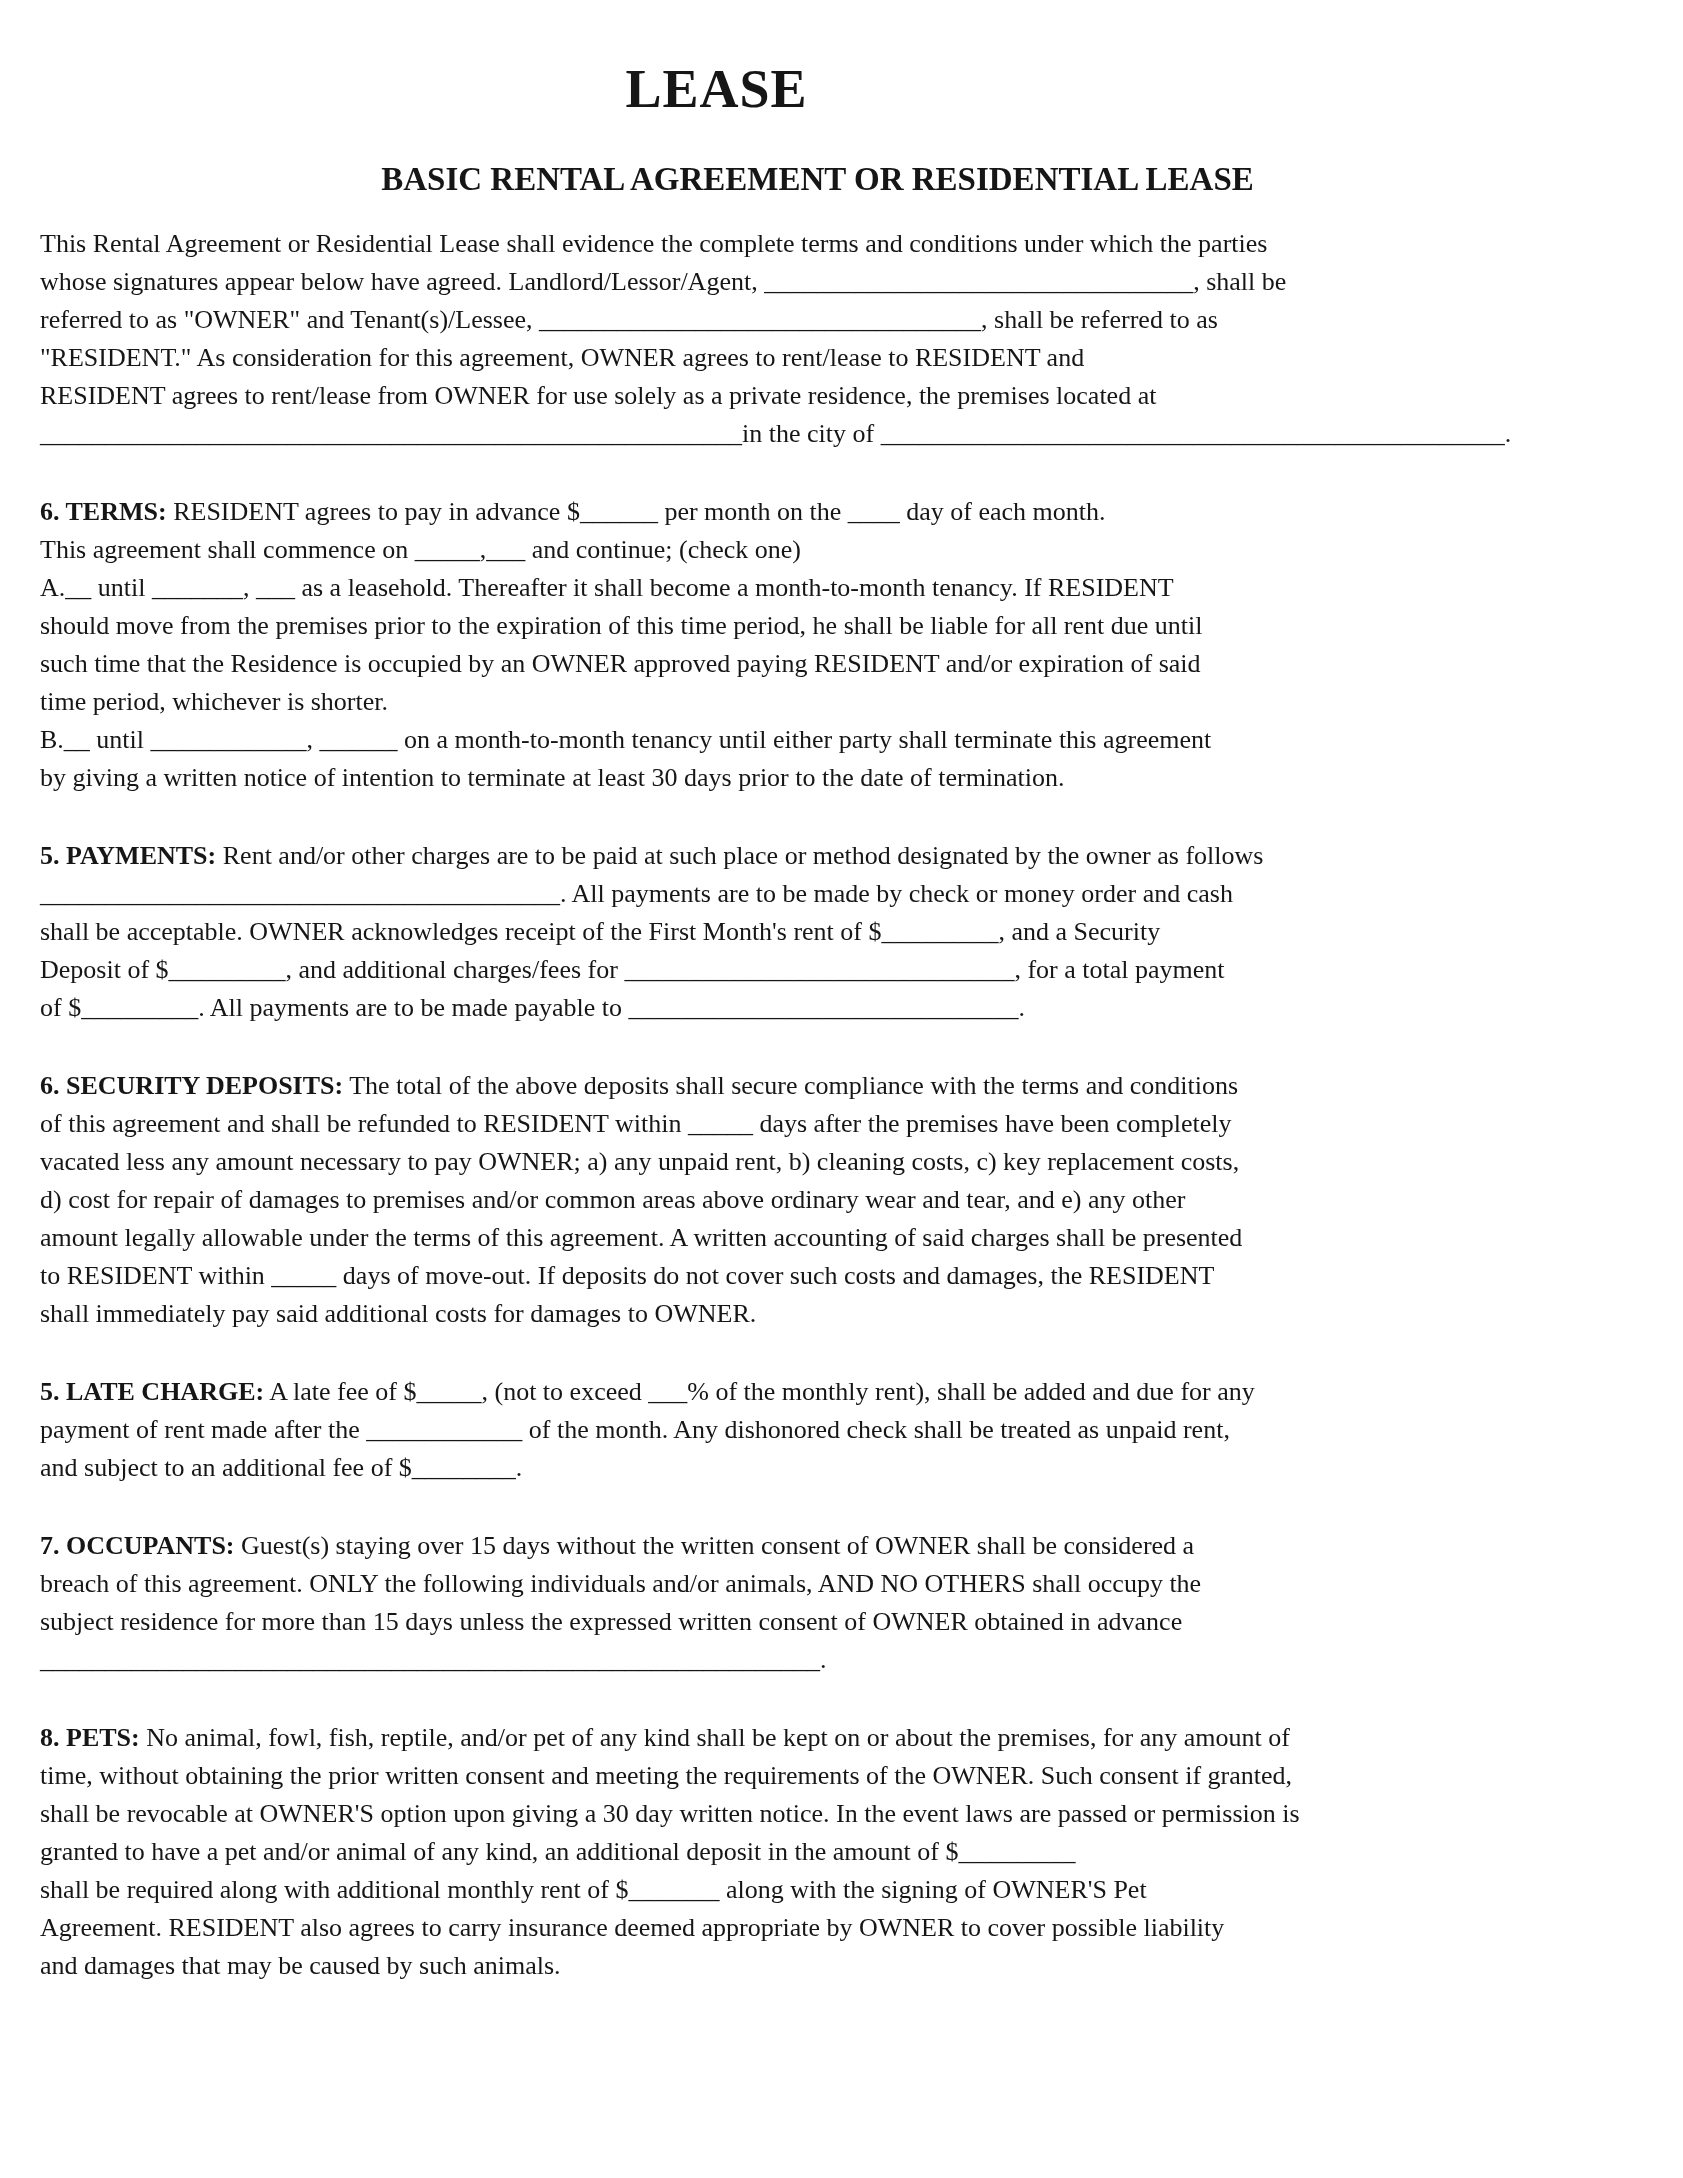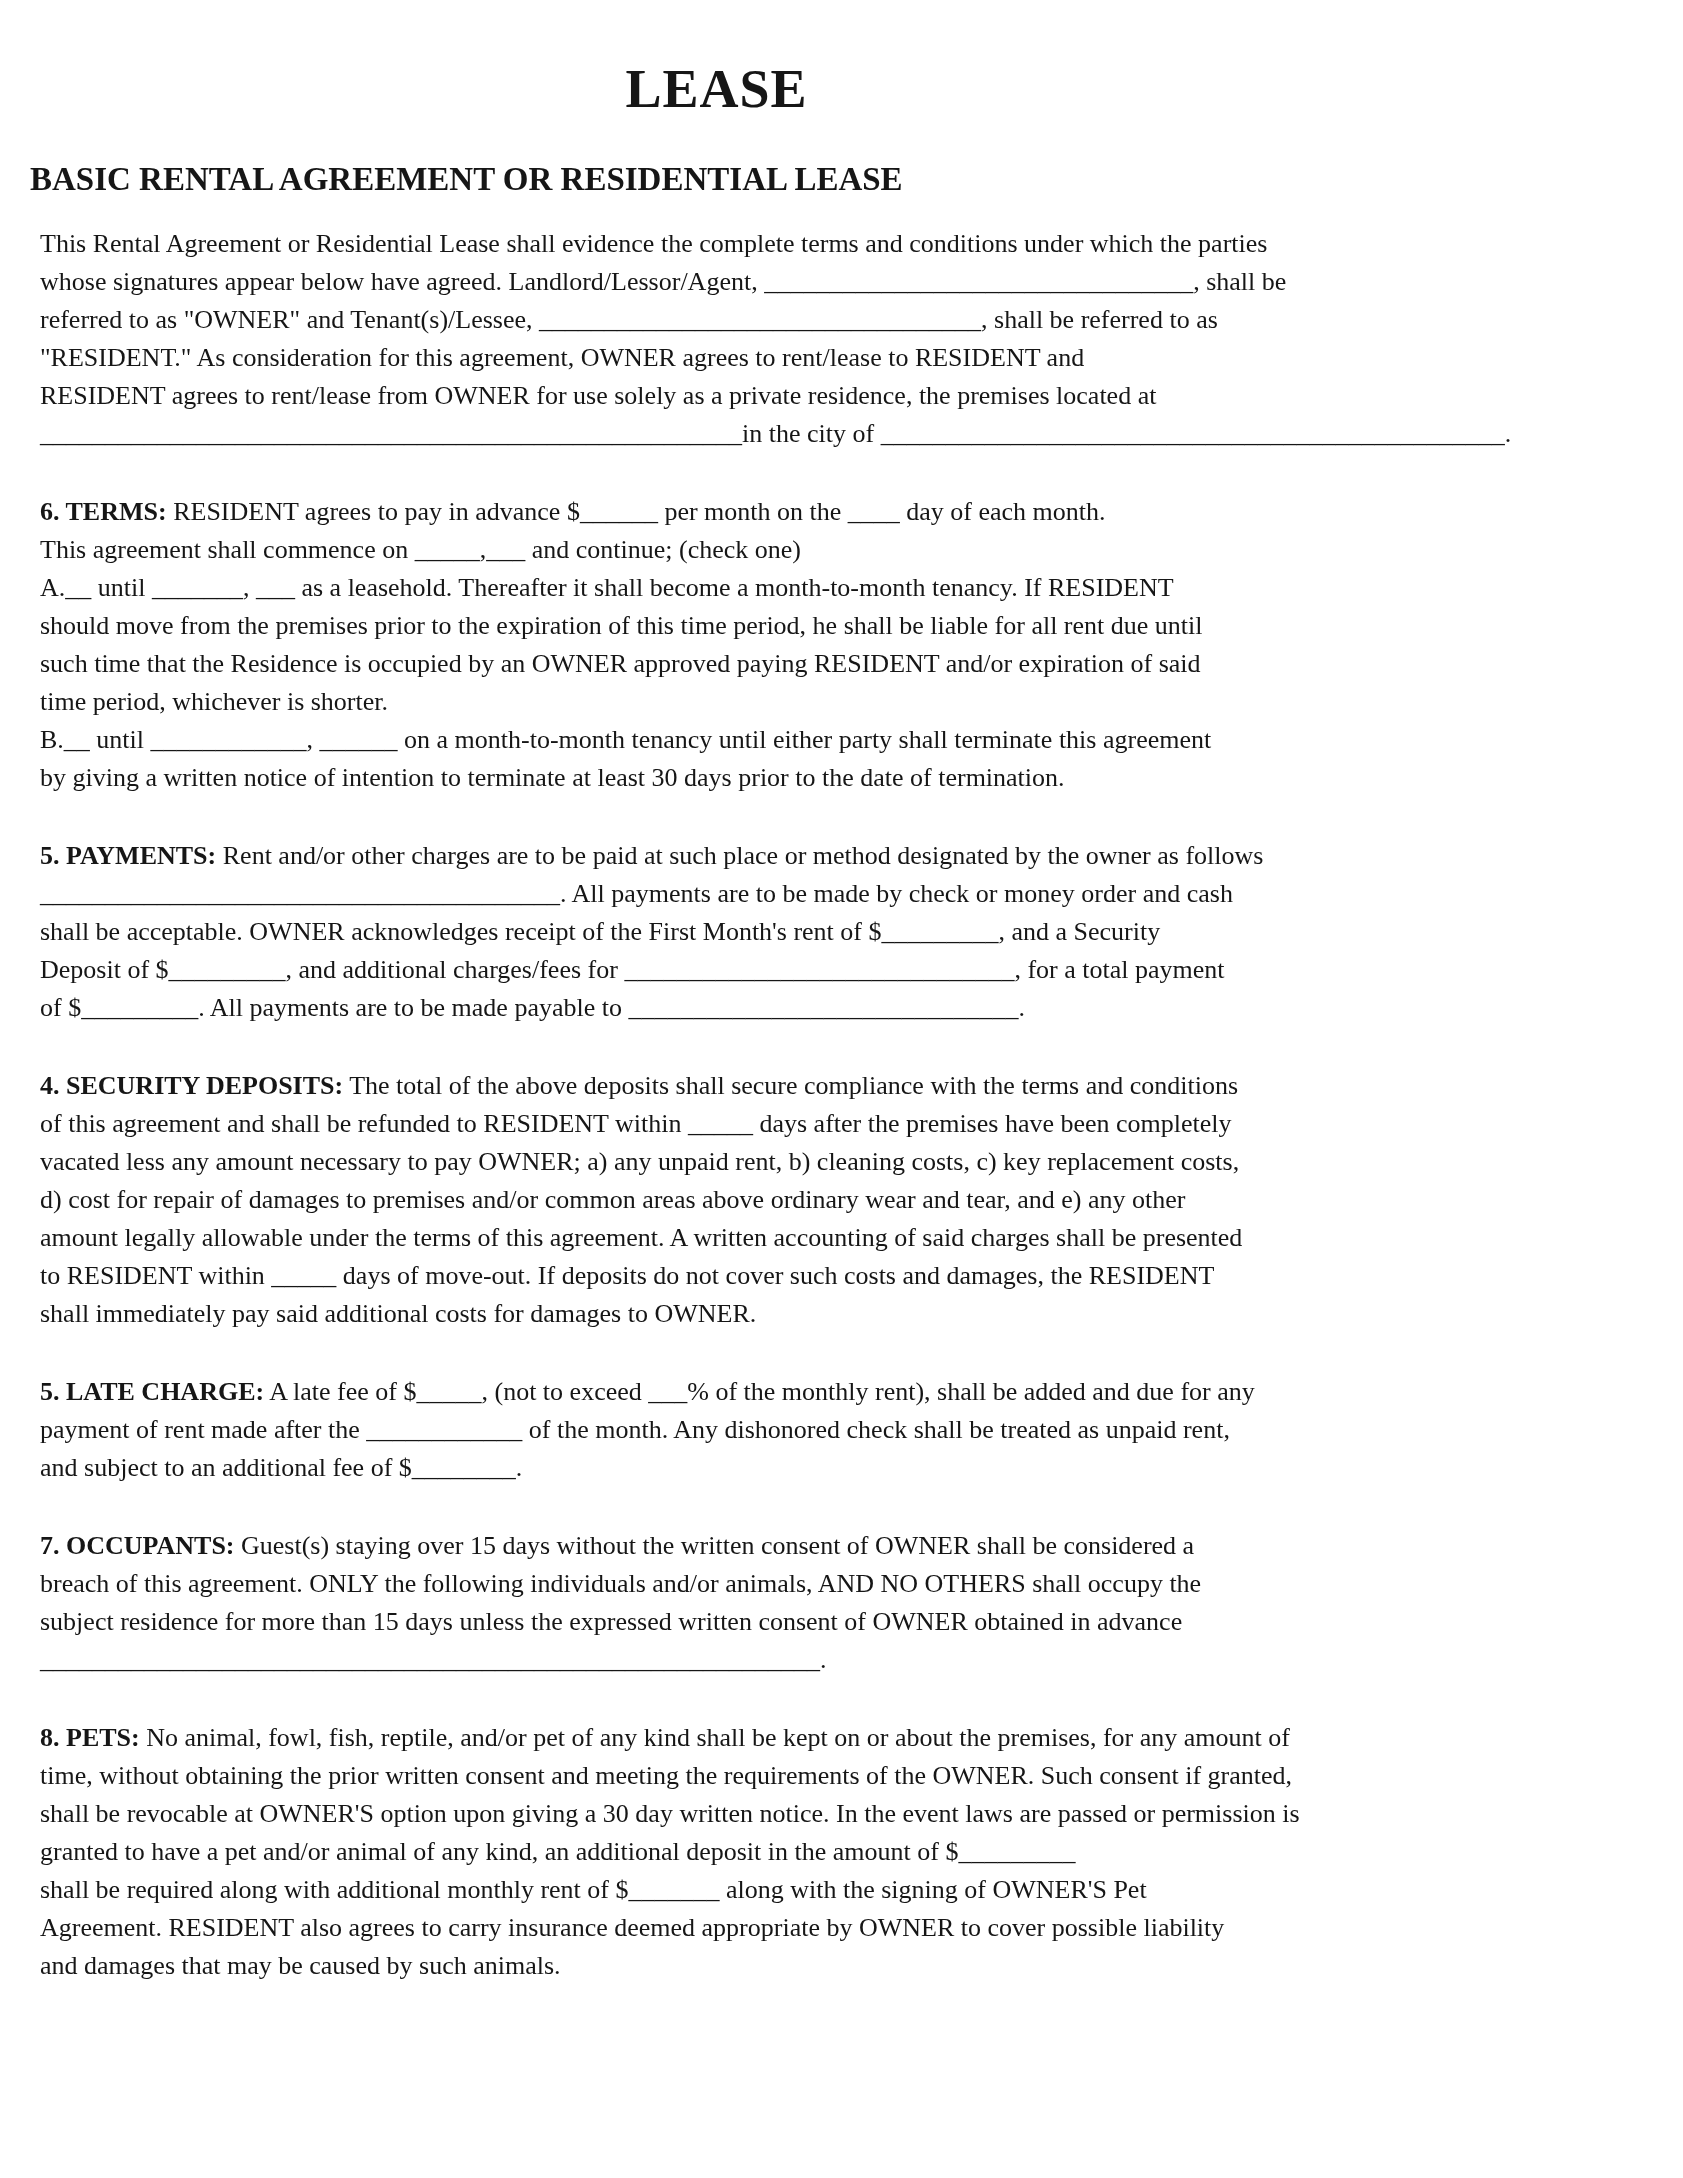--- a/index.html
+++ b/index.html
@@ -25,20 +25,21 @@
     text-align: center;
     margin: 16px 0 0 0;
     position: relative;
     left: -111px;
     letter-spacing: 1px;
   }
   .doc-subtitle {
     font-size: 33px;
     font-weight: 700;
     line-height: 1;
+    text-align: center;
     margin: 47px 0 0 0;
     position: relative;
     left: -10px;
   }
   .para {
     font-size: 26px;
     line-height: 38px;
     margin: 40px 0 0 0;
     white-space: pre-wrap;
     word-break: normal;
@@ -74,21 +75,21 @@
 time period, whichever is shorter.
 B.__ until ____________, ______ on a month-to-month tenancy until either party shall terminate this agreement
 by giving a written notice of intention to terminate at least 30 days prior to the date of termination.</span></p>
 
   <p class="para sec"><span class="sec-head">5. PAYMENTS:</span><span class="sec-body"> Rent and/or other charges are to be paid at such place or method designated by the owner as follows
 ________________________________________. All payments are to be made by check or money order and cash
 shall be acceptable. OWNER acknowledges receipt of the First Month's rent of $_________, and a Security
 Deposit of $_________, and additional charges/fees for ______________________________, for a total payment
 of $_________. All payments are to be made payable to ______________________________.</span></p>
 
-  <p class="para sec"><span class="sec-head">4. SECURITY DEPOSITS:</span><span class="sec-body"> The total of the above deposits shall secure compliance with the terms and conditions
+  <p class="para sec"><span class="sec-head">6. SECURITY DEPOSITS:</span><span class="sec-body"> The total of the above deposits shall secure compliance with the terms and conditions
 of this agreement and shall be refunded to RESIDENT within _____ days after the premises have been completely
 vacated less any amount necessary to pay OWNER; a) any unpaid rent, b) cleaning costs, c) key replacement costs,
 d) cost for repair of damages to premises and/or common areas above ordinary wear and tear, and e) any other
 amount legally allowable under the terms of this agreement. A written accounting of said charges shall be presented
 to RESIDENT within _____ days of move-out. If deposits do not cover such costs and damages, the RESIDENT
 shall immediately pay said additional costs for damages to OWNER.</span></p>
 
   <p class="para sec"><span class="sec-head">5. LATE CHARGE:</span><span class="sec-body"> A late fee of $_____, (not to exceed ___% of the monthly rent), shall be added and due for any
 payment of rent made after the ____________ of the month. Any dishonored check shall be treated as unpaid rent,
 and subject to an additional fee of $________.</span></p>

